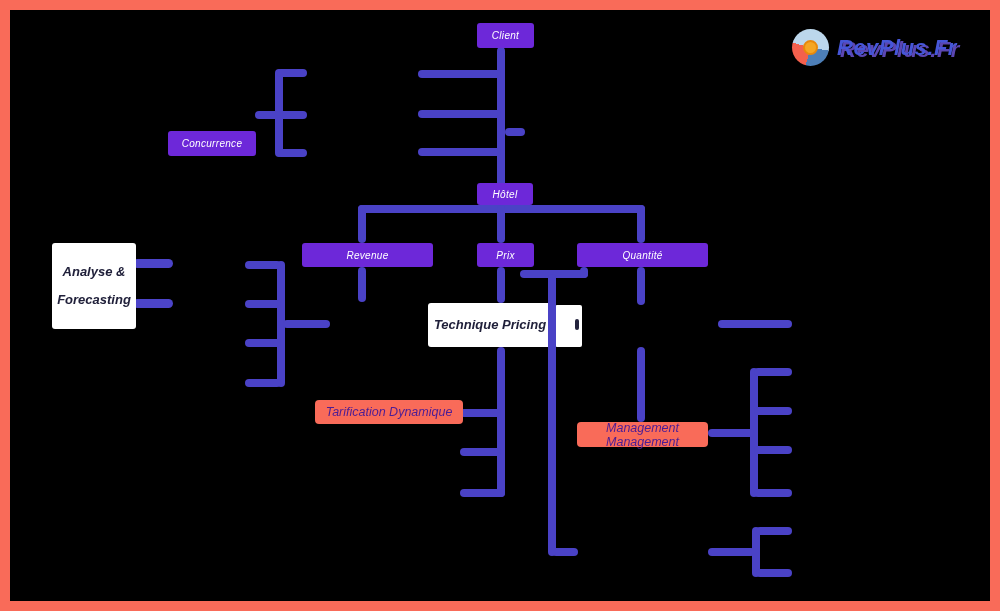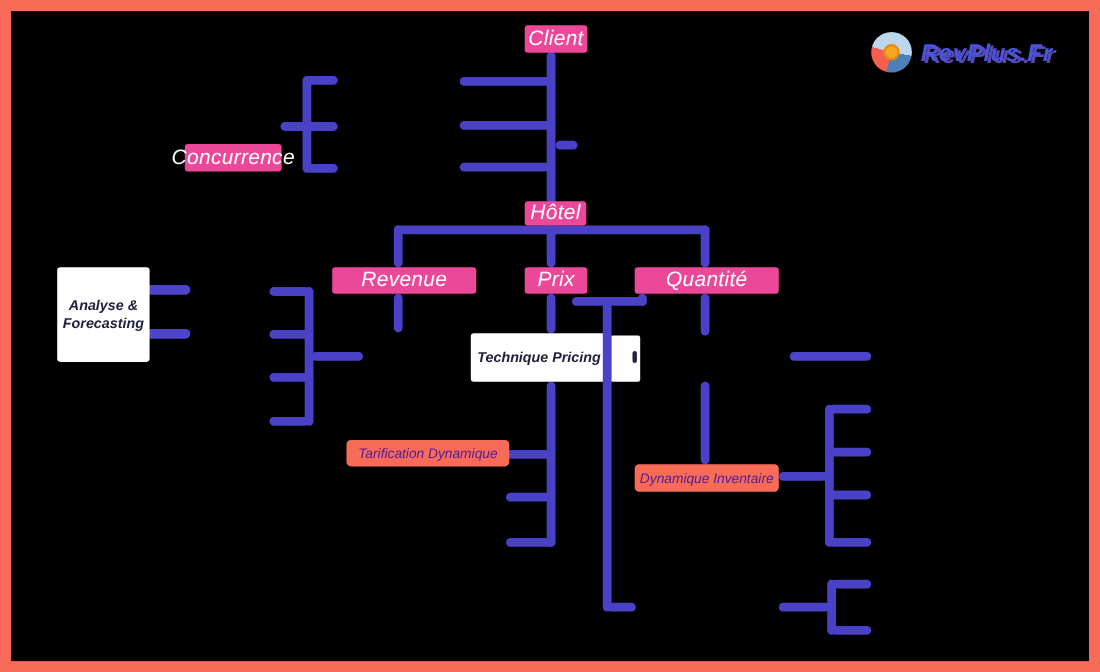--- a/index.html
+++ b/index.html
@@ -12,25 +12,25 @@
     pointer-events:none;box-sizing:border-box;
   }
   #diagram{position:absolute;inset:0;}
   .line{position:absolute;background:#4a42c6;border-radius:4px;z-index:1;}
   .line.pill{border-radius:5px;background:#4c44c9;}
   .line.over{z-index:6;}
   .node{
     position:absolute;display:flex;align-items:center;justify-content:center;
     font-style:italic;z-index:3;box-sizing:border-box;text-align:center;
   }
-  .node.purple{background:#ec4899;color:#ffffff;border-radius:3px;font-size:19px;letter-spacing:.3px;}
+  .node.purple{background:#6d28d9;color:#ffffff;border-radius:3px;font-size:10px;letter-spacing:.3px;}
   .node.coral{background:#f96b59;color:#4c1d95;border-radius:4px;font-size:12.5px;}
   .node.white{
     background:#ffffff;color:#20203a;border-radius:3px;font-size:13px;
-    font-weight:bold;white-space:pre-line;line-height:16px;
+    font-weight:bold;white-space:pre-line;line-height:28px;
   }
   .node.white-fragment{background:#ffffff;border-radius:2px;overflow:hidden;}
   .node.white-fragment::after{
     content:"";position:absolute;right:3px;top:14px;width:4px;height:11px;
     background:#23233d;border-radius:2px;
   }
   #logo{position:absolute;left:792px;top:29px;display:flex;align-items:center;z-index:15;}
   #logo-icon{
     position:relative;width:37px;height:37px;border-radius:50%;
     background:conic-gradient(from 0deg,
@@ -117,21 +117,21 @@
         <span>Quantité</span>
       </div>
       <div class="node white" style="left: 52px; top: 243px; width: 84px; height: 86px;"><span>Analyse &amp;
 Forecasting</span></div>
       <div class="node white" style="left: 428px; top: 303px; width: 124px; height: 44px;"><span>Technique Pricing</span></div>
       <div class="node white-fragment" style="left: 555px; top: 305px; width: 27px; height: 42px;"></div>
       <div class="node coral" style="left: 315px; top: 400px; width: 148px; height: 24px;">
         <span>Tarification Dynamique</span>
       </div>
       <div class="node coral" style="left: 577px; top: 422px; width: 131px; height: 25px;">
-        <span>Dynamique Inventaire</span>
+        <span>Management Management</span>
       </div>
     </div>
 
   <div id="logo">
     <div id="logo-icon">
       <div class="center-dot"></div>
     </div>
     <div id="logo-text">RevPlus.Fr</div>
   </div>
 

